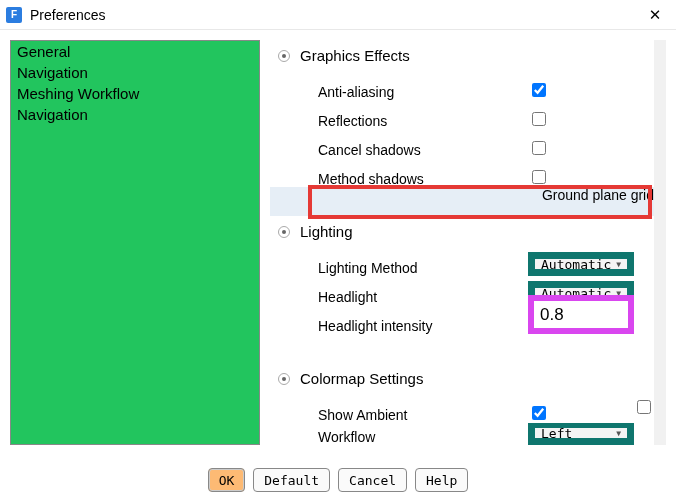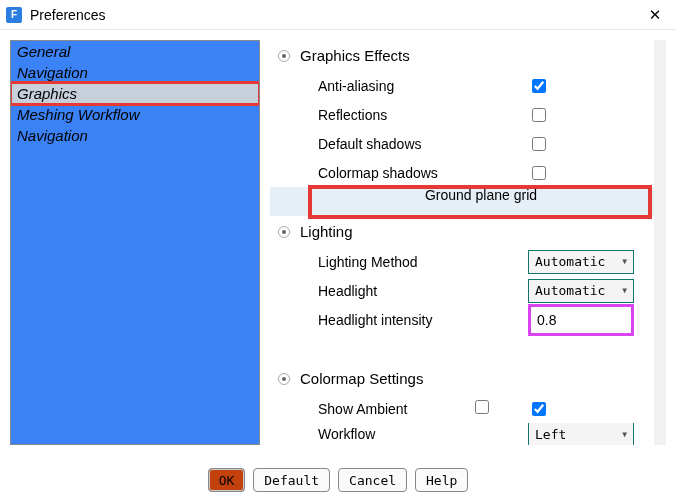--- a/index.html
+++ b/index.html
@@ -46,23 +46,22 @@
   .body-area {
     display: flex;
     height: 415px;
     padding: 10px 10px 0 10px;
     gap: 10px;
   }
   .sidebar {
     width: 250px;
     height: 100%;
     border: 1px solid #888;
-    background: #3b82f6;
+    background: #22c55e;
     overflow: hidden;
-    font-style: italic;
   }
   .sidebar-item {
     padding: 2px 6px;
     cursor: pointer;
     font-size: 15px;
   }
   .sidebar-item.selected {
     background: #c7d0da;
   }
   .highlight-box {
@@ -112,24 +111,23 @@
     border-radius: 50%;
     display:flex;align-items:center;justify-content:center;
   }
   .collapse-dot::after {
     content:"";
     width:4px;height:4px;border-radius:50%;
     background:#666;
   }
   .row {
     display: flex;
-    align-items: center;
+    align-items: flex-end;
     height: 29px;
     padding-left: 48px;
-    padding-right: 10px;
   }
   .row .label {
     flex: 0 0 210px;
     font-size: 14px;
   }
   .row .control {
     flex: 0 0 110px;
   }
   .row.selected-row {
     background: #e6eef6;
@@ -146,28 +144,28 @@
     top: -2px;
     bottom: -3px;
     border: 4px solid #e53935;
     pointer-events:none;
   }
   input[type=checkbox] {
     width: 14px; height: 14px;
     cursor:pointer;
   }
   .text-input {
-    border: 3px solid #d946ef;
-    height: 32px;
+    border: 6px solid #d946ef;
+    height: 39px;
     width: 106px;
     padding: 0 6px;
-    font-size: 14px;
+    font-size: 17px;
   }
   .select {
-    border: 1px solid #0f766e;
+    border: 7px solid #0f766e;
     height: 24px;
     width: 106px;
     background:#f4f4f4;
     display:flex;
     align-items:center;
     justify-content:space-between;
     padding: 0 6px;
     font-family: "Consolas", monospace;
     font-size: 13px;
     cursor:pointer;
@@ -188,40 +186,39 @@
     border-radius: 4px;
     background: #fafafa;
     height: 24px;
     padding: 0 10px;
     font-family: "Consolas", monospace;
     font-size: 13px;
     display:flex;align-items:center;
     cursor:pointer;
   }
   .btn.primary {
-    background: #c2410c;
+    background: #fdba74;
     box-shadow: inset 0 0 0 1px #ccc;
   }
 </style>
 </head>
 <body>
 
 <div class="titlebar">
   <div class="left">
     <div class="app-icon">F</div>
     <div>Preferences</div>
   </div>
   <div class="close-icon">✕</div>
 </div>
 
 <div class="body-area">
   <div class="sidebar">
     <div class="sidebar-item">General</div>
     <div class="sidebar-item">Navigation</div>
-    <div class="sidebar-item selected highlight-box">Graphics</div>
     <div class="sidebar-item">Meshing Workflow</div>
     <div class="sidebar-item">Navigation</div>
   </div>
 
   <div class="content">
     <div class="scroll-up">▲</div>
     <div class="scroll-thumb"></div>
     <div class="scroll-down">▼</div>
 
     <div class="section-header">
@@ -230,25 +227,25 @@
     </div>
     <div class="row">
       <div class="label">Anti-aliasing</div>
       <div class="control"><input type="checkbox" checked="" style=""></div>
     </div>
     <div class="row">
       <div class="label">Reflections</div>
       <div class="control"><input type="checkbox" style=""></div>
     </div>
     <div class="row">
-      <div class="label">Default shadows</div>
+      <div class="label">Cancel shadows</div>
       <div class="control"><input type="checkbox" style=""></div>
     </div>
     <div class="row">
-      <div class="label">Colormap shadows</div>
+      <div class="label">Method shadows</div>
       <div class="control"><input type="checkbox" style=""></div>
     </div>
     <div class="row selected-row highlight-row">
       <div class="label">Ground plane grid</div>
       <div class="control"><input type="checkbox" style=""></div>
     </div>
 
     <div class="section-header">
       <span class="collapse-dot"></span>
       <span>Lighting</span>

